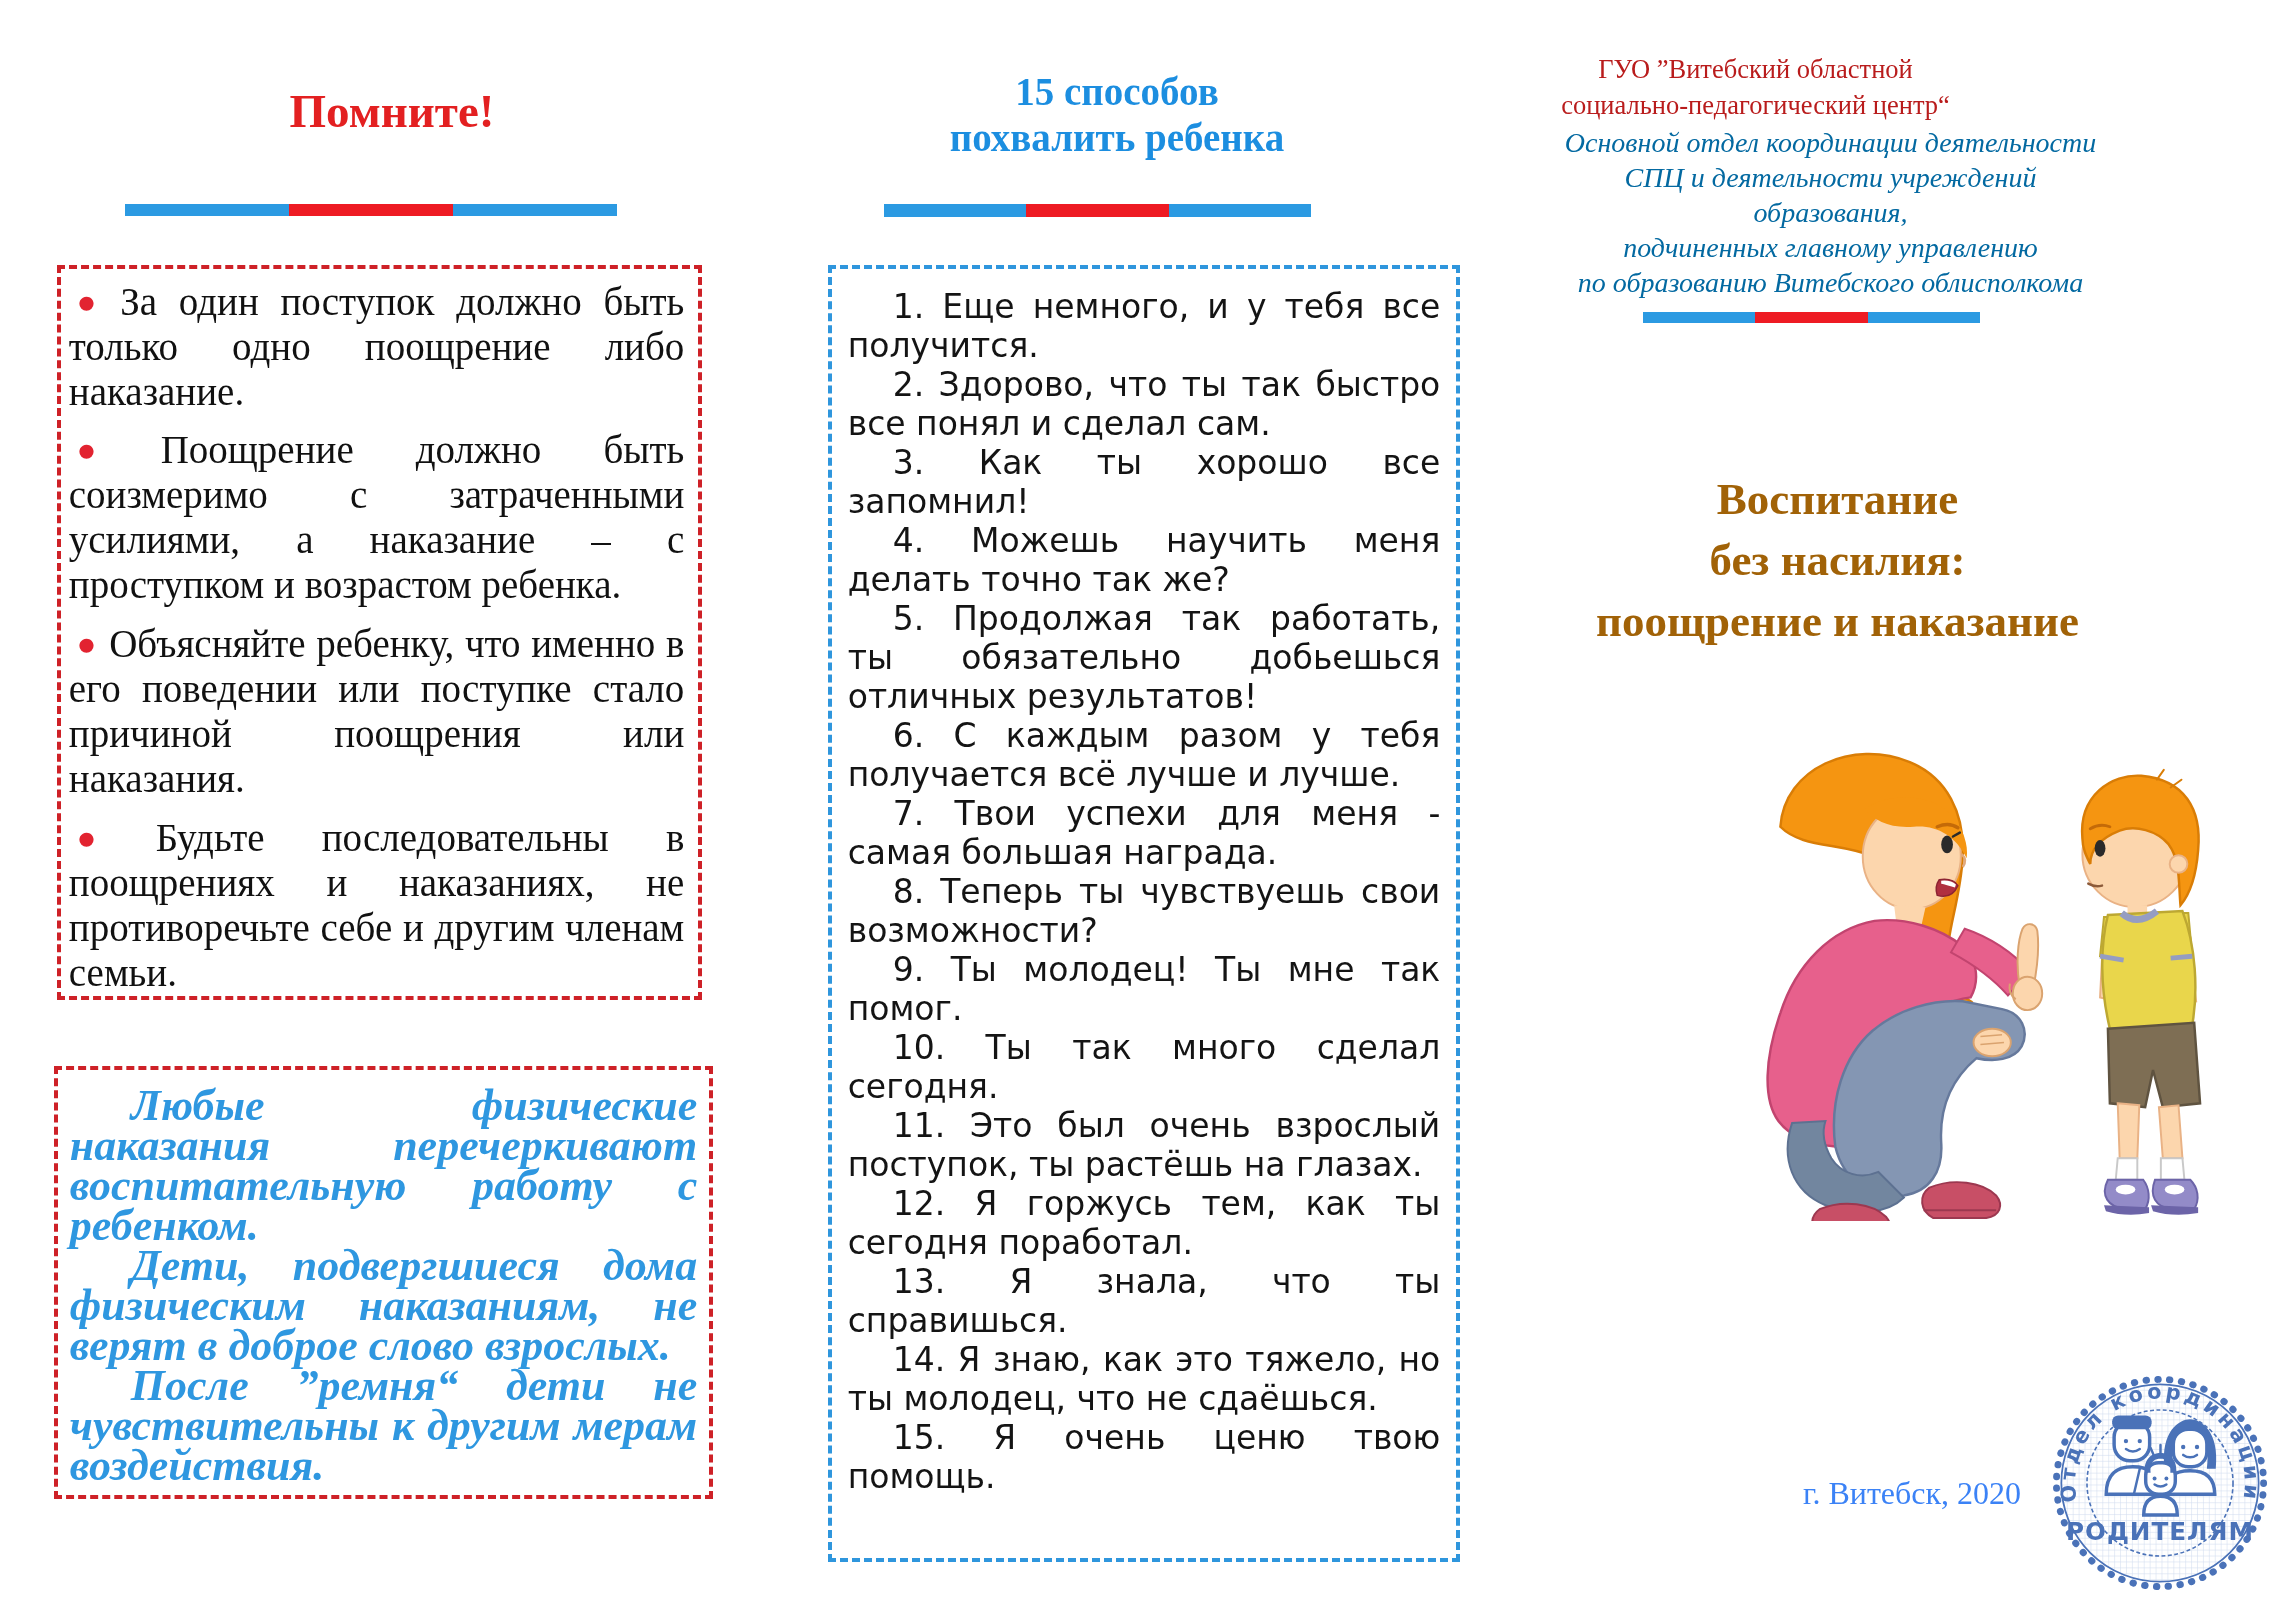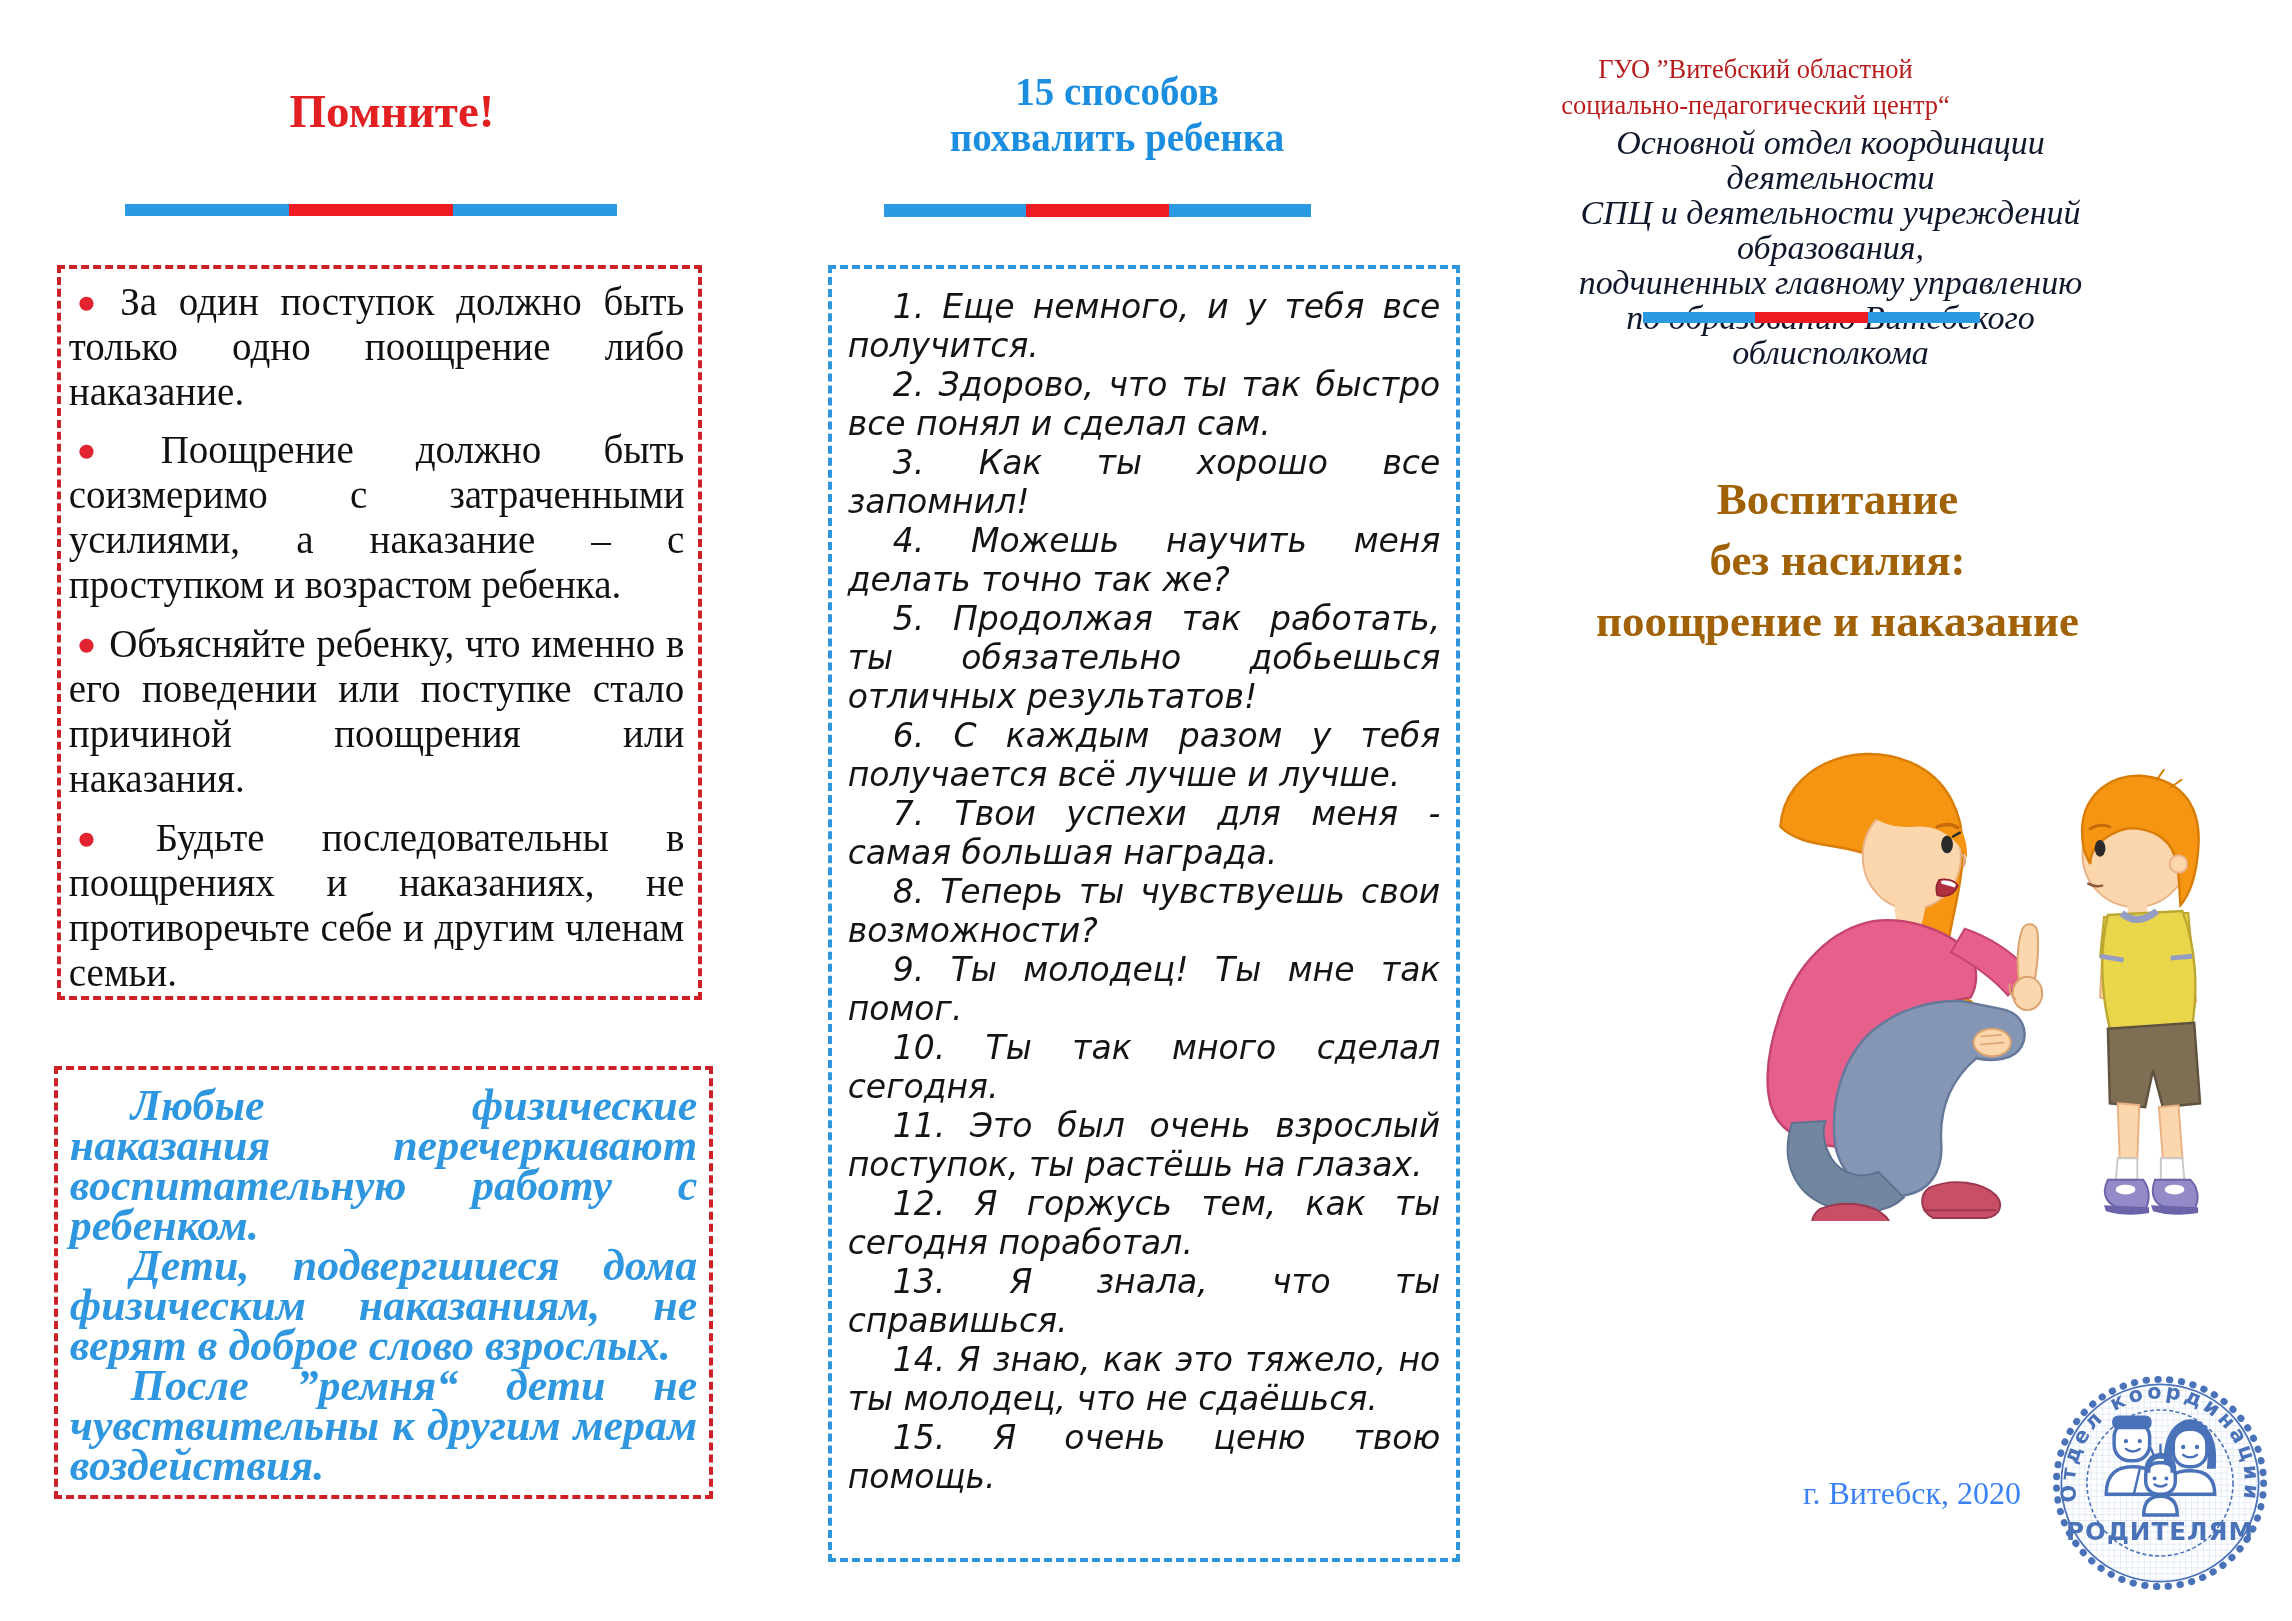--- a/index.html
+++ b/index.html
@@ -6,21 +6,21 @@
   #page{position:relative;width:2293px;height:1621px;background:#ffffff;overflow:hidden;
         font-family:"Liberation Serif","DejaVu Serif",serif;color:#111;}
 
   
   .flag{position:absolute;display:flex;}
   .flag span{display:block;height:100%;}
   .fb{background:#2b9ae2;}
   .fr{background:#ee1b23;}
   .box{position:absolute;box-sizing:border-box;background:#fff;}
   .red-box{border:4.9px dashed #ce2127;}
-  .blue-box{border:4.9px dashed #2f96dd;font-style:italic;}
+  .blue-box{border:4.9px dashed #2f96dd;}
 
   
   .l-title{position:absolute;left:39px;top:84px;width:706px;margin:0;text-align:center;
            font-size:47px;font-weight:bold;color:#e32021;line-height:55px;}
   .l-flag{left:125px;top:204px;width:492px;height:11.8px;}
   .l-flag .fb{width:164px;} .l-flag .fr{width:165px;}
 
   .box1{left:57px;top:265px;width:645px;height:735px;padding:9.8px 13.7px 0 7.8px;}
   .b-item{margin:0 0 13.7px 0;font-size:39px;line-height:45px;text-align:justify;text-indent:7.8px;}
   .bullet{color:#e22330;font-size:33px;line-height:0;padding-right:11.8px;vertical-align:2px;}
@@ -36,21 +36,21 @@
   .m-flag .fb{width:142px;} .m-flag .fr{width:143px;}
 
   .box3{left:828px;top:265px;width:632px;height:1297px;padding:17.6px 15.7px 0 15.7px;
         font-family:"DejaVu Sans","Liberation Sans",sans-serif;}
   .m-item{margin:0;font-size:33px;line-height:39px;text-align:justify;text-indent:45px;color:#141414;}
 
   
   .org{position:absolute;left:1473px;top:51px;width:565px;text-align:center;
        font-size:26.5px;line-height:36px;color:#b91c1c;}
   .dept{position:absolute;left:1548px;top:125px;width:565px;text-align:center;
-        font-size:34px;line-height:35px;font-style:italic;color:#0f172a;}
+        font-size:28px;line-height:35px;font-style:italic;color:#0369a1;}
   .r-flag{left:1643px;top:312px;width:337px;height:10.8px;}
   .r-flag .fb{width:112px;} .r-flag .fr{width:114px;}
   .r-title{position:absolute;left:1573px;top:469px;width:529px;margin:0;text-align:center;
            font-size:45px;font-weight:bold;color:#a16207;line-height:61px;}
   .illus{position:absolute;left:1647px;top:711px;width:608px;height:510px;}
   .city{position:absolute;left:1765px;top:1475px;width:294px;text-align:center;
         font-size:32px;color:#3b82f6;}
   .stamp{position:absolute;left:2049px;top:1372px;width:222px;height:222px;}
   .stamp-top-text{font-family:"DejaVu Sans","Liberation Sans",sans-serif;font-size:21px;
                   font-weight:bold;letter-spacing:3.5px;fill:#4a72b8;}

